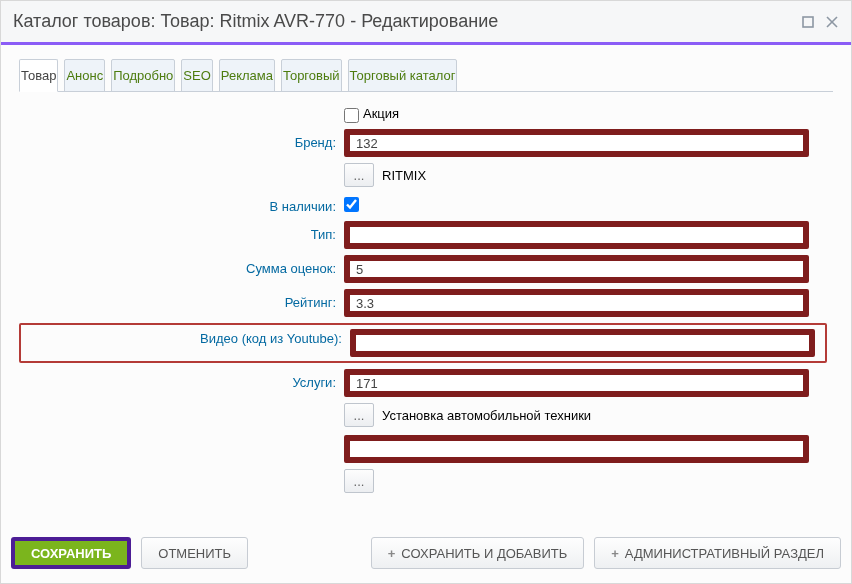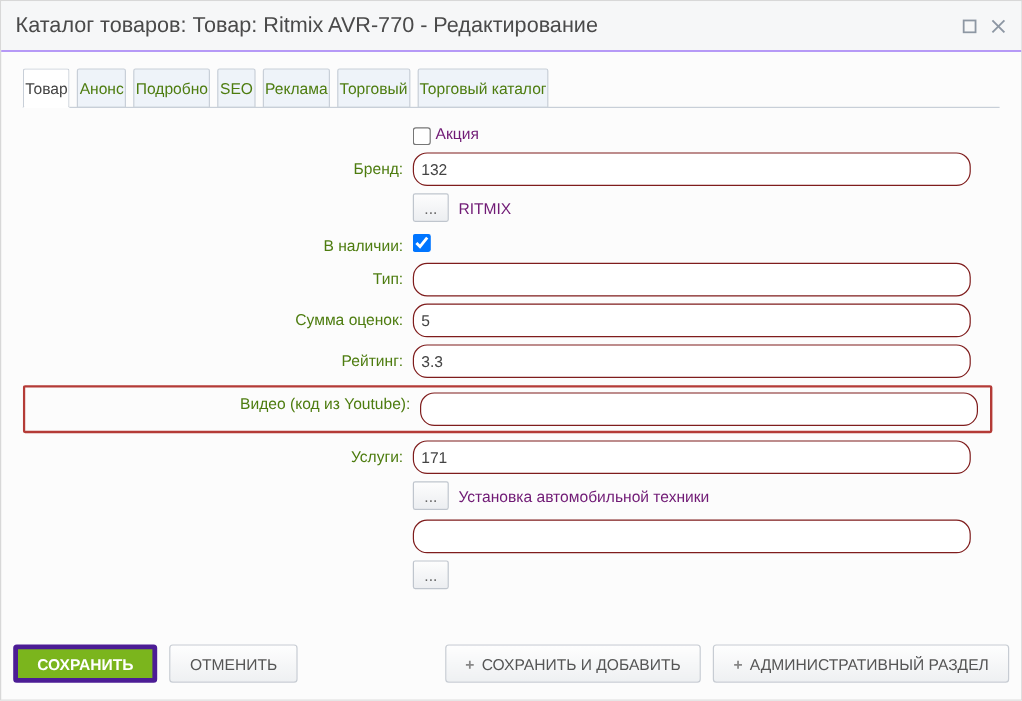--- a/index.html
+++ b/index.html
@@ -1,39 +1,39 @@
 <!DOCTYPE html>
 <html><head>
 <meta charset="utf-8">
 <style>
   * { box-sizing: border-box; margin: 0; padding: 0; }
   body { font-family: Arial, Helvetica, sans-serif; font-size: 13px; background: #fff; width: 852px; height: 584px; overflow: hidden; position: relative; }
   
   .window { border: 1px solid #d8d8d8; background: #fcfcfc; height: 100%; display: flex; flex-direction: column; }
   
-  .titlebar { padding: 10px 12px; display: flex; align-items: center; background: #f6f7f8; border-bottom: 1px solid #8b5cf6; }
+  .titlebar { padding: 10px 12px; display: flex; align-items: center; background: #f6f7f8; border-bottom: 3px solid #8b5cf6; }
   .titlebar-title { font-size: 18px; color: #4a4a4a; flex: 1; }
   .titlebar-ctrl { width: 14px; height: 14px; margin-left: 10px; color: #9a9a9a; cursor: pointer; display: inline-flex; align-items: center; justify-content: center; }
   .titlebar-ctrl svg { width: 12px; height: 12px; stroke: #8d97a3; stroke-width: 1.6; fill: none; }
   
   .tabs-row { display: flex; gap: 6px; padding: 14px 18px 0 18px; }
   .tab { padding: 8px 1px; font-size: 13px; border: 1px solid #c8cfd8; border-radius: 2px 2px 0 0; cursor: pointer; }
   .tab.active { background: #fff; color: #444; border-bottom: 1px solid #fff; position: relative; z-index: 2; }
   .tab.inactive { background: #eef3f9; color: #4d7c0f; }
   
   .form-scroll { flex: 1; position: relative; border-top: 1px solid #c8cfd8; margin: 0 18px; margin-top: -1px; overflow: hidden; }
   .form-inner { position: absolute; inset: 0; overflow-y: scroll; padding: 6px 6px 6px 0; }
   
   .form-row { display: flex; align-items: flex-start; margin: 6px 0; }
-  .form-label { width: 325px; text-align: right; padding: 6px 8px 0 0; color: #4d7c0f; font-size: 13px; }
+  .form-label { width: 325px; text-align: right; padding: 6px 8px 0 0; color: #0369a1; font-size: 13px; }
   .form-field { flex: 1; max-width: 465px; }
-  .text-input { width: 100%; height: 28px; border: 1px solid #7f1d1d; border-radius: 12px; padding: 0 6px; font-size: 13px; color: #444; }
+  .text-input { width: 100%; height: 28px; border: 6px solid #7f1d1d; border-radius: 2px; padding: 0 6px; font-size: 13px; color: #444; }
   .chk { width: 15px; height: 15px; margin-top: 4px; }
   .mini-btn { width: 30px; height: 24px; border: 1px solid #bfc5cd; background: linear-gradient(#fdfdfd,#eceef1); border-radius: 2px; cursor: pointer; font-size: 13px; color: #666; display: inline-flex; align-items: center; justify-content: center; }
-  .sub-label { font-size: 13px; color: #701a75; margin-left: 8px; }
+  .sub-label { font-size: 13px; color: #000000; margin-left: 8px; }
   .stack-gap { margin-top: 6px; display: flex; align-items: center; }
   .highlight-row { border: 2px solid #b43b37; border-radius: 2px; padding: 4px; }
   
   
   .form-inner::-webkit-scrollbar { width: 14px; }
   .form-inner::-webkit-scrollbar-track { background: #f4f4f4; border-left: 1px solid #e6e6e6; }
   .form-inner::-webkit-scrollbar-thumb { background: #b8b8b8; border-radius: 2px; }
   .form-inner::-webkit-scrollbar-button { height: 14px; background: #f4f4f4; }
   
   .footer { padding: 12px 10px 14px 10px; display: flex; gap: 10px; }

